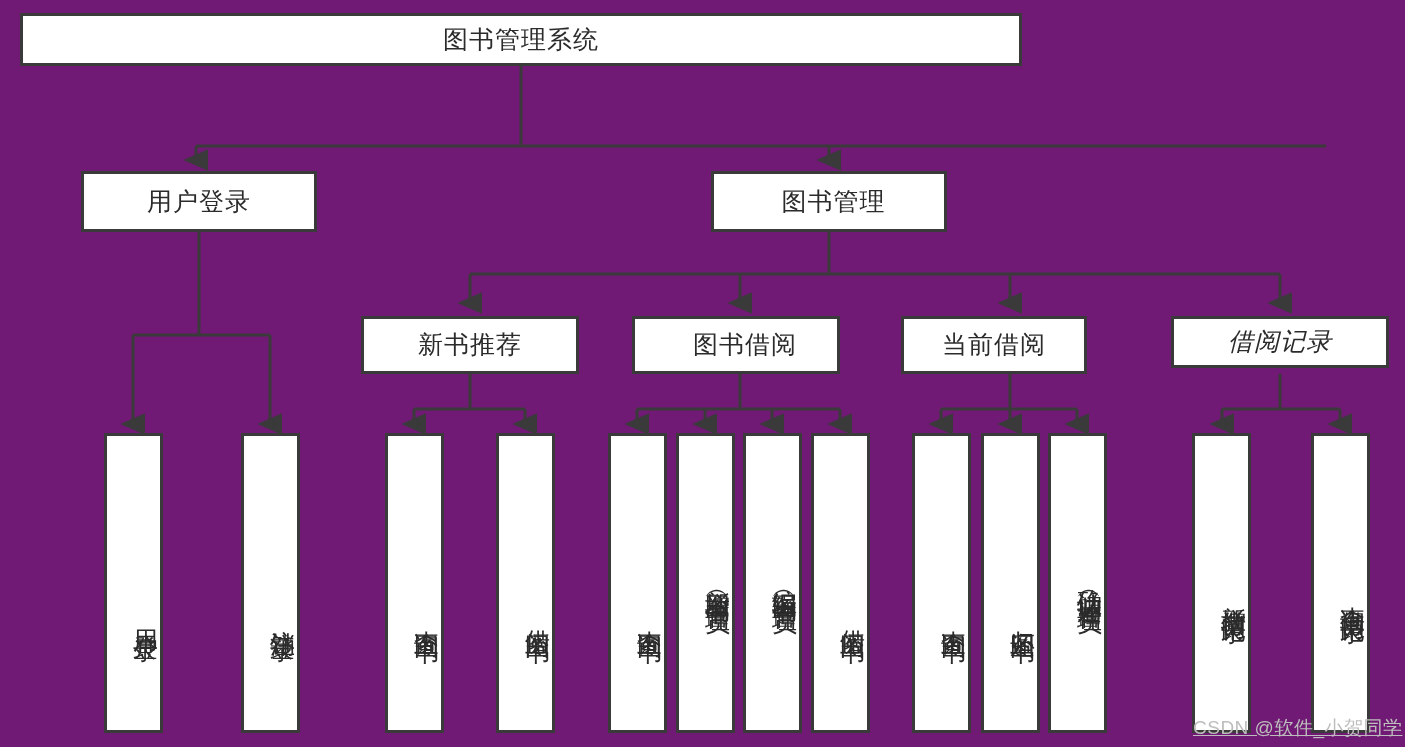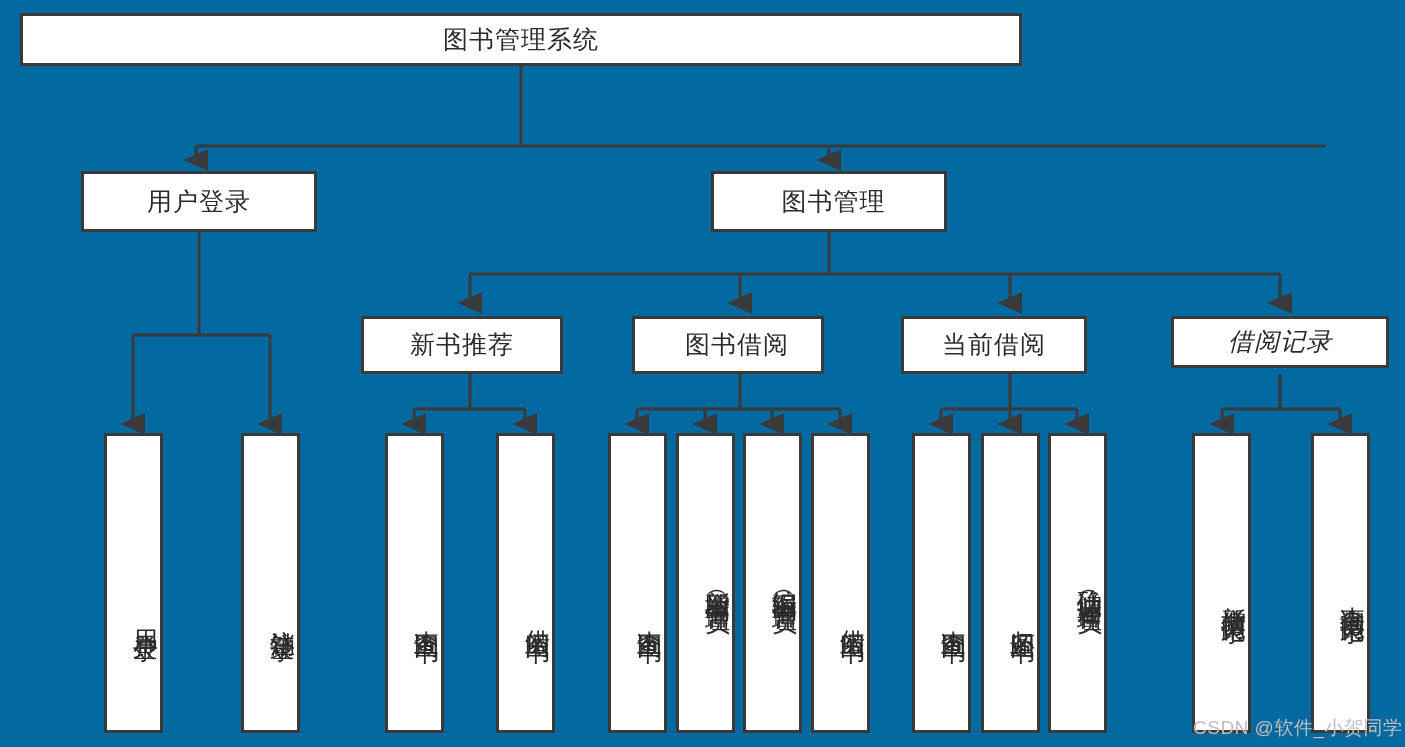--- a/index.html
+++ b/index.html
@@ -7,21 +7,21 @@
     padding: 0;
     background: #ffffff;
   }
   body {
     font-family: "Liberation Sans", "DejaVu Sans", sans-serif;
   }
   #canvas {
     position: relative;
     width: 1405px;
     height: 747px;
-    background: #0369a1;
+    background: #701a75;
     overflow: hidden;
   }
   svg#wires {
     position: absolute;
     left: 0;
     top: 0;
     width: 1405px;
     height: 747px;
     pointer-events: none;
   }
@@ -50,20 +50,21 @@
     padding: 6px 0;
     align-items: flex-start;
     justify-content: center;
   }
   .watermark {
     position: absolute;
     font-size: 19px;
     color: #bdbdbd;
     white-space: nowrap;
     letter-spacing: 0.5px;
+    text-decoration: underline;
   }
 </style>
 </head>
 <body>
 
 <div id="canvas">
 
   <svg id="wires" viewBox="0 0 1405 747">
     <defs>
       <marker id="arrow" markerWidth="9" markerHeight="9" refX="4.2" refY="4.4" orient="auto" markerUnits="strokeWidth">
@@ -114,22 +115,22 @@
       <path d="M1222,409 L1222,424" marker-end="url(#arrow)"></path>
       <path d="M1340,409 L1340,424" marker-end="url(#arrow)"></path>
     </g>
   </svg>
 
   <div class="node horiz" style="left:20px; top:13px; width:1002px; height:53px;">图书管理系统</div>
 
   <div class="node horiz" style="left:81px; top:171px; width:236px; height:61px;">用户登录</div>
   <div class="node horiz" style="left:711px; top:171px; width:236px; height:61px;padding-left:15px;">图书管理</div>
 
-  <div class="node horiz" style="left:361px; top:316px; width:202px; height:58px;">新书推荐</div>
-  <div class="node horiz" style="left:632px; top:316px; width:192px; height:58px;padding-left:24px;">图书借阅</div>
+  <div class="node horiz" style="left:361px; top:316px; width:218px; height:58px;">新书推荐</div>
+  <div class="node horiz" style="left:632px; top:316px; width:208px; height:58px;padding-left:24px;">图书借阅</div>
   <div class="node horiz" style="left:901px; top:316px; width:186px; height:58px;">当前借阅</div>
   <div class="node horiz" style="left:1171px; top:316px; width:218px; height:52px;font-style:italic;">借阅记录</div>
 
   <div class="node vert" style="left:104px; top:433px; width:59px; height:300px; padding-top:72px;">用户登录</div>
   <div class="node vert" style="left:241px; top:433px; width:59px; height:300px; padding-top:72px;">注销登录</div>
 
   <div class="node vert" style="left:385px; top:433px; width:59px; height:300px; padding-top:72px;">查询图书</div>
   <div class="node vert" style="left:496px; top:433px; width:59px; height:300px; padding-top:72px;">借阅图书</div>
 
   <div class="node vert" style="left:608px; top:433px; width:59px; height:300px; padding-top:72px;">查询图书</div>

